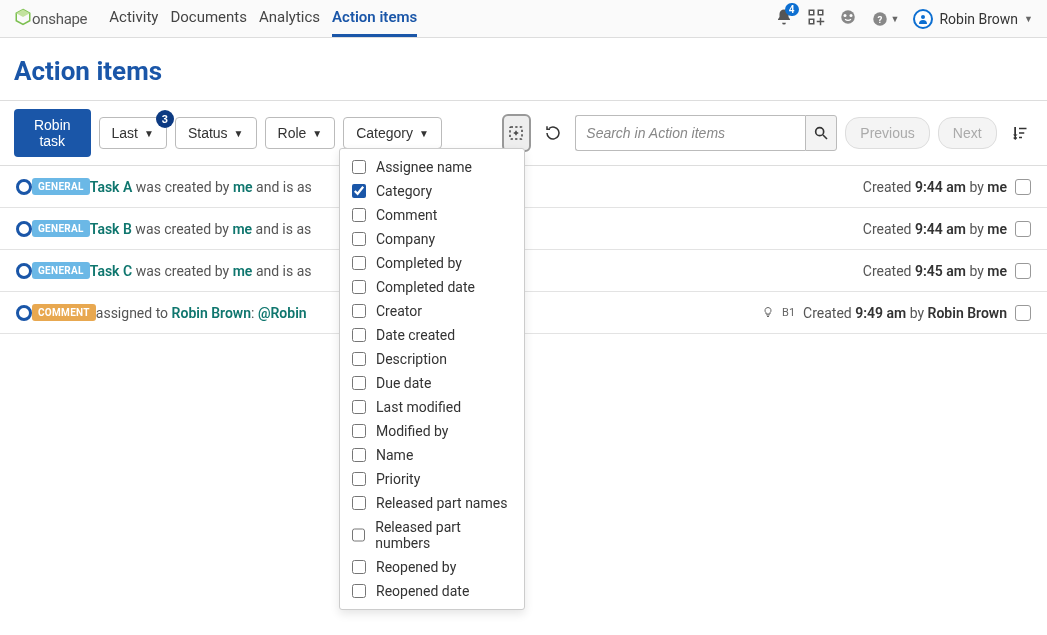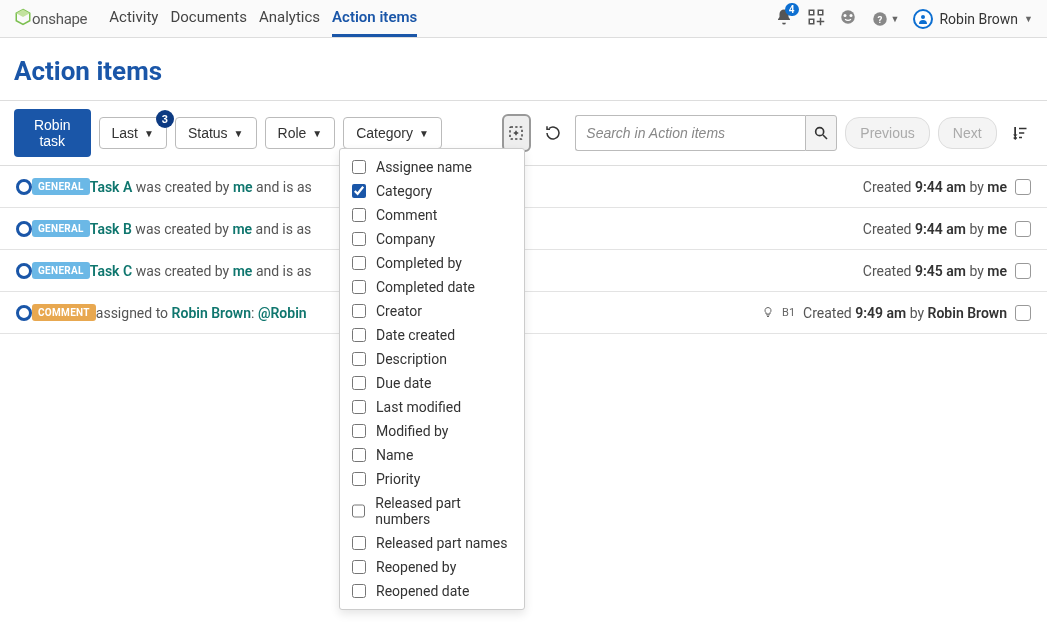--- a/index.html
+++ b/index.html
@@ -265,27 +265,27 @@
     <div class="dropdown-item">
       <input type="checkbox" style="">
       <span>Name</span>
     </div>
     <div class="dropdown-item">
       <input type="checkbox" style="">
       <span>Priority</span>
     </div>
     <div class="dropdown-item">
       <input type="checkbox" style="">
+      <span>Released part names</span>
+    </div>
+    <div class="dropdown-item">
+      <input type="checkbox" style="">
       <span>Released part numbers</span>
     </div>
     <div class="dropdown-item">
       <input type="checkbox" style="">
-      <span>Released part names</span>
-    </div>
-    <div class="dropdown-item">
-      <input type="checkbox" style="">
       <span>Reopened by</span>
     </div>
     <div class="dropdown-item">
       <input type="checkbox" style="">
       <span>Reopened date</span>
     </div>
   </div>
 
 </body></html>

